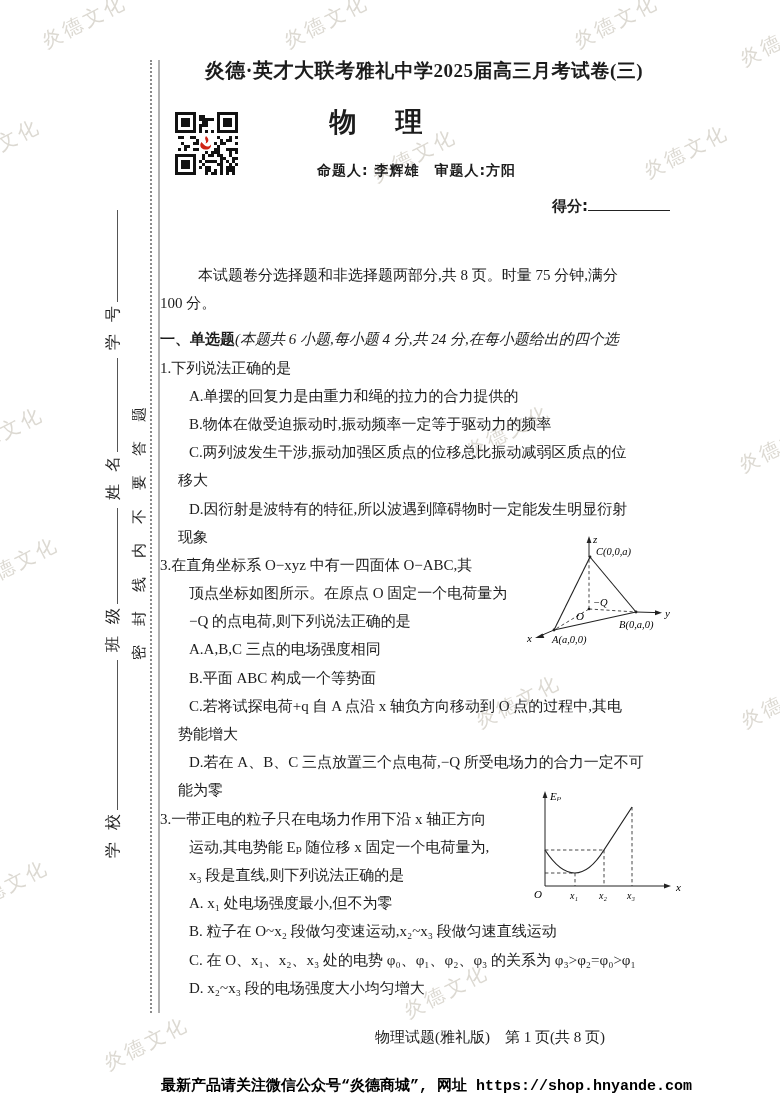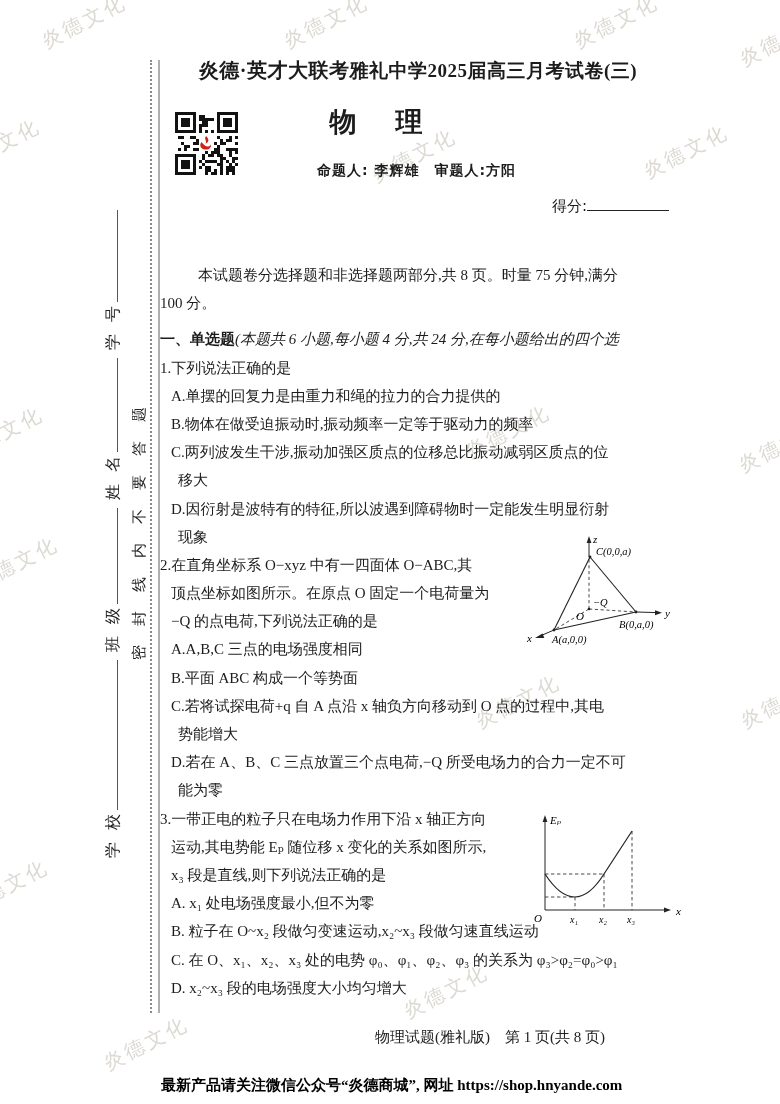--- a/index.html
+++ b/index.html
@@ -26,63 +26,63 @@
   .side-strip .blank{display:inline-block;border-bottom:1px solid #555;height:14px;vertical-align:baseline;}
   .b1{width:150px}.b2{width:96px}.b3{width:94px}.b4{width:92px}
   .seal-strip{
     position:absolute;left:130px;top:660px;width:280px;height:22px;
     transform:rotate(-90deg);transform-origin:0 0;
     font-size:15px;letter-spacing:19px;color:#222;white-space:nowrap;
   }
   
   .title{
     position:absolute;left:158px;top:57px;width:520px;text-align:center;
-    font-size:19px;font-weight:bold;white-space:nowrap;letter-spacing:0.5px;
+    font-size:19px;font-weight:bold;white-space:nowrap;letter-spacing:0.5px;padding-left:6px;
   }
   .title .brand{font-size:20px;}
   .subject{
     position:absolute;left:279px;top:104px;width:200px;text-align:center;
     font-family:"DejaVu Sans","Liberation Sans",sans-serif;
     font-size:27px;font-weight:bold;letter-spacing:6px;
   }
   .authors{
     position:absolute;left:317px;top:162px;
     font-family:"DejaVu Sans","Liberation Sans",sans-serif;
     font-size:14px;font-weight:bold;letter-spacing:1px;white-space:nowrap;
   }
   .score{
     position:absolute;left:552px;top:196px;
     font-family:"DejaVu Sans","Liberation Sans",sans-serif;
-    font-size:15px;font-weight:normal;
+    font-size:15px;font-weight:bold;
   }
   .score .score-line{display:inline-block;width:82px;border-bottom:1.4px solid #222;height:14px;}
   .qr{position:absolute;left:175px;top:112px;width:63px;height:63px;}
   
   .content{
     position:absolute;left:160px;top:228px;width:614px;
     font-size:15px;
   }
   .ln{height:28.2px;line-height:28.2px;white-space:nowrap;}
   .ind{margin-left:38px;margin-top:33px;}      
-  .ml18{margin-left:11px;}     
+  .ml18{margin-left:29px;}     
   .ml40{margin-left:18px;}     
   .gap{margin-top:8px;}
   .bold{font-weight:bold;}
   .kai{font-style:italic;}
   
   .fig{position:absolute;}
   .fig svg text{font-family:"Liberation Serif","DejaVu Serif",serif;font-style:italic;}
   
   .footer{
     position:absolute;left:160px;top:1028px;width:445px;text-align:right;
     font-size:15px;color:#222;white-space:nowrap;
   }
   .banner{
     position:absolute;left:161px;top:1076px;
-    font-family:Liberation Serif, serif;
+    font-family:Liberation Mono, monospace;
     font-size:15px;font-weight:bold;color:#000;white-space:nowrap;
   }
 </style>
 </head>
 <body>
 
 <div class="page">
 
   <div class="wm" style="left:38px;top:8px">炎德文化</div>
   <div class="wm" style="left:280px;top:8px">炎德文化</div>
@@ -139,32 +139,32 @@
     <div class="ln gap"><span class="bold">一、单选题</span><span class="kai">(本题共 6 小题,每小题 4 分,共 24 分,在每小题给出的四个选</span></div>
 
     <div class="ln">1.下列说法正确的是</div>
     <div class="ln ml18">A.单摆的回复力是由重力和绳的拉力的合力提供的</div>
     <div class="ln ml18">B.物体在做受迫振动时,振动频率一定等于驱动力的频率</div>
     <div class="ln ml18">C.两列波发生干涉,振动加强区质点的位移总比振动减弱区质点的位</div>
     <div class="ln ml40">移大</div>
     <div class="ln ml18">D.因衍射是波特有的特征,所以波遇到障碍物时一定能发生明显衍射</div>
     <div class="ln ml40">现象</div>
 
-    <div class="ln">2.在直角坐标系 O−xyz 中有一四面体 O−ABC,其</div>
+    <div class="ln">3.在直角坐标系 O−xyz 中有一四面体 O−ABC,其</div>
     <div class="ln ml18">顶点坐标如图所示。在原点 O 固定一个电荷量为</div>
-    <div class="ln ml18">−Q 的点电荷,下列说法正确的是</div>
+    <div class="ln ml18">−Q 的点电荷,则下列说法正确的是</div>
     <div class="ln ml18">A.A,B,C 三点的电场强度相同</div>
     <div class="ln ml18">B.平面 ABC 构成一个等势面</div>
     <div class="ln ml18">C.若将试探电荷+q 自 A 点沿 x 轴负方向移动到 O 点的过程中,其电</div>
     <div class="ln ml40">势能增大</div>
     <div class="ln ml18">D.若在 A、B、C 三点放置三个点电荷,−Q 所受电场力的合力一定不可</div>
     <div class="ln ml40">能为零</div>
 
     <div class="ln">3.一带正电的粒子只在电场力作用下沿 x 轴正方向</div>
-    <div class="ln ml18">运动,其电势能 Eₚ 随位移 x 变化的关系如图所示,</div>
+    <div class="ln ml18">运动,其电势能 Eₚ 随位移 x 固定一个电荷量为,</div>
     <div class="ln ml18">x₃ 段是直线,则下列说法正确的是</div>
     <div class="ln ml18">A. x₁ 处电场强度最小,但不为零</div>
     <div class="ln ml18">B. 粒子在 O~x₂ 段做匀变速运动,x₂~x₃ 段做匀速直线运动</div>
     <div class="ln ml18">C. 在 O、x₁、x₂、x₃ 处的电势 φ₀、φ₁、φ₂、φ₃ 的关系为 φ₃&gt;φ₂=φ₀&gt;φ₁</div>
     <div class="ln ml18">D. x₂~x₃ 段的电场强度大小均匀增大</div>
   </div>
 
   <div class="fig" style="left:526px;top:530px;width:168px;height:126px;">
     <svg width="168" height="126" viewBox="0 0 168 126">
 
@@ -190,21 +190,21 @@
       <text x="139" y="87" font-size="11">y</text>
       <text x="1" y="112" font-size="11">x</text>
       <text x="50" y="90" font-size="11">O</text>
       <text x="67" y="76" font-size="10.5">−Q</text>
       <text x="70" y="25" font-size="10.5">C(0,0,a)</text>
       <text x="93" y="98" font-size="10.5">B(0,a,0)</text>
       <text x="26" y="113" font-size="10.5">A(a,0,0)</text>
     </svg>
   </div>
 
-  <div class="fig" style="left:530px;top:788px;width:158px;height:122px;margin-top:24px;">
+  <div class="fig" style="left:530px;top:788px;width:158px;height:122px;">
     <svg width="158" height="122" viewBox="0 0 158 122">
 
       <line x1="15" y1="98" x2="15" y2="8" stroke="#222" stroke-width="1"></line>
       <polygon points="15,3 12.6,10 17.4,10" fill="#222"></polygon>
       <line x1="15" y1="98" x2="136" y2="98" stroke="#222" stroke-width="1"></line>
       <polygon points="141,98 134,95.6 134,100.4" fill="#222"></polygon>
 
       <path d="M15 62 Q45 108 74 62 L102 19" fill="none" stroke="#222" stroke-width="1.2"></path>
 
       <line x1="15" y1="62" x2="74" y2="62" stroke="#333" stroke-width="0.9" stroke-dasharray="3.4,2.6"></line>

